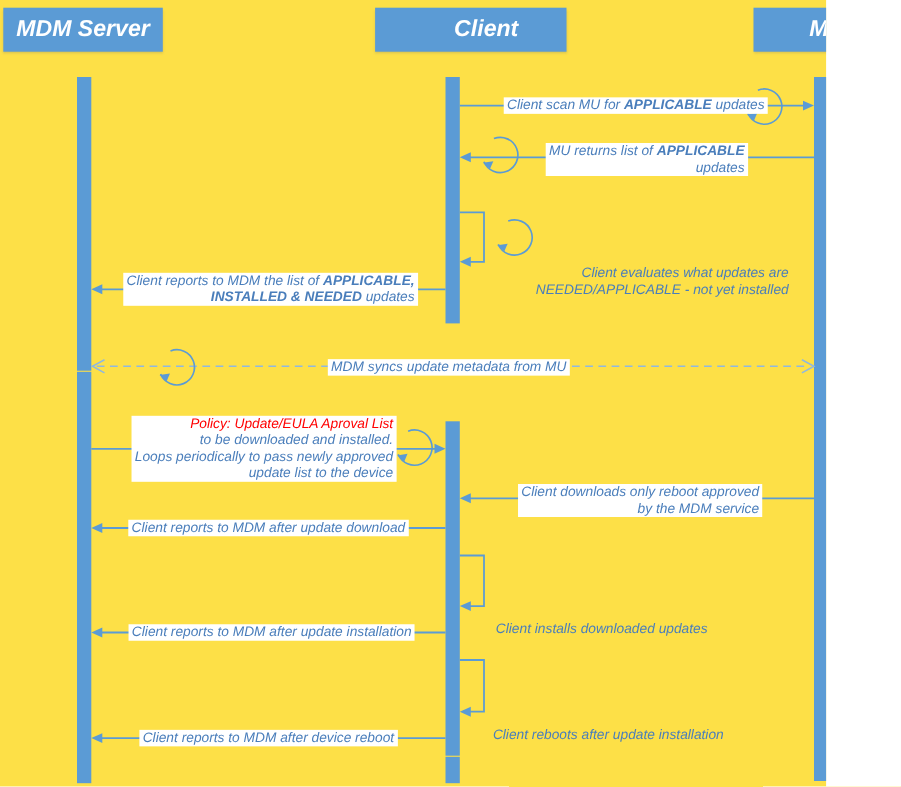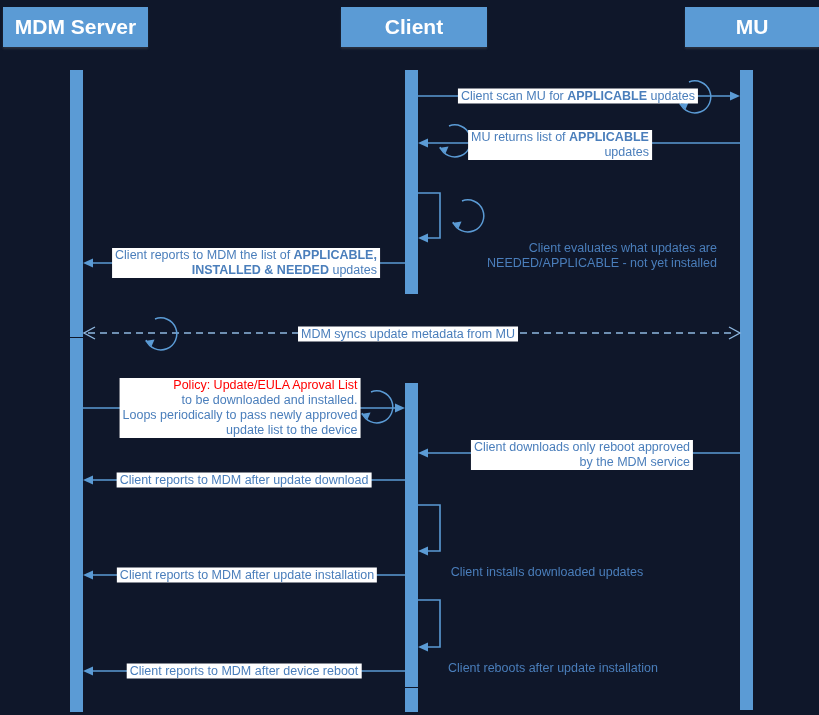--- a/index.html
+++ b/index.html
@@ -1,22 +1,22 @@
 <!DOCTYPE html>
 <html><head>
 <meta charset="utf-8">
 <style>
   html,body{margin:0;padding:0;background:#fff;}
-  .stage{position:relative;width:819px;height:715px;background:#0f172a;overflow:hidden;
-         font-family:"Liberation Sans",sans-serif;}
+  .stage{position:relative;width:751px;height:715px;background:#fde047;overflow:hidden;
+         font-family:"Liberation Sans",sans-serif;font-style:italic;}
   .actor{position:absolute;top:7px;height:40px;background:#5b9bd5;color:#fff;
          display:flex;align-items:center;justify-content:center;
          font-size:21px;font-weight:bold;box-shadow:0 2px 2px rgba(120,120,120,.25);}
   #actor-mdm{left:3px;width:145px;}
-  #actor-client{left:341px;width:146px;}
+  #actor-client{left:341px;width:146px;padding-left:28px;}
   #actor-mu{left:685px;width:134px;}
   .bar{position:absolute;width:13px;background:#5b9bd5;}
   #bar-mdm-a{left:70px;top:70px;height:267px;}
   #bar-mdm-b{left:70px;top:338px;height:374px;}
   #bar-client-a{left:405px;top:70px;height:224px;}
   #bar-client-b{left:405px;top:383px;height:304px;}
   #bar-client-c{left:405px;top:688px;height:24px;}
   #bar-mu{left:740px;top:70px;height:640px;}
   .layer{position:absolute;left:0;top:0;width:819px;height:715px;}
   .solid line,.solid path{stroke:#5b9bd5;stroke-width:1.6;fill:none;}
@@ -107,21 +107,21 @@
     <use href="#loop-glyph" x="161" y="334" class="loop"></use>
     <use href="#loop-glyph" x="377" y="407" class="loop"></use>
   </svg>
 
   <div class="actor" id="actor-mdm">MDM Server</div>
   <div class="actor" id="actor-client">Client</div>
   <div class="actor" id="actor-mu">MU</div>
 
   <div class="msg-label" style="left:578px;top:96px"><span>Client scan MU for </span><span class="b">APPLICABLE</span><span> updates</span></div>
 
-  <div class="msg-label" style="left:560px;top:145px">
+  <div class="msg-label" style="left:588px;top:145px">
     <div><span>MU returns list of </span><span class="b">APPLICABLE</span></div>
     <div>updates</div>
   </div>
 
   <div class="msg-label nobg" style="left:602px;top:212px">
     <div>Client evaluates what updates are</div>
     <div>NEEDED/APPLICABLE - not yet installed</div>
   </div>
 
   <div class="msg-label" style="left:246px;top:263px">

